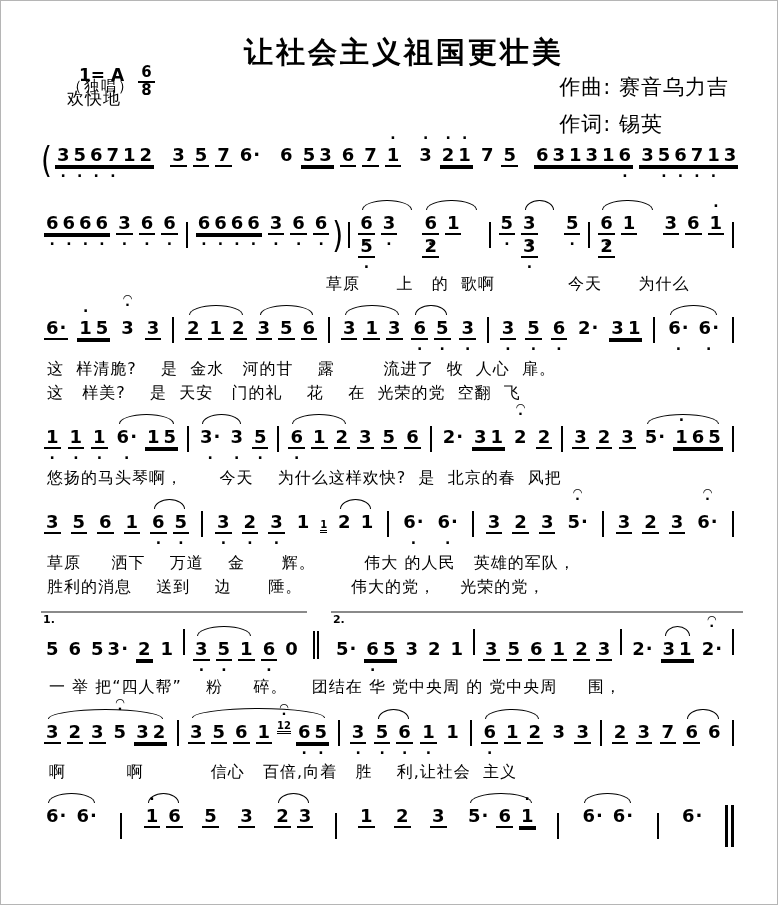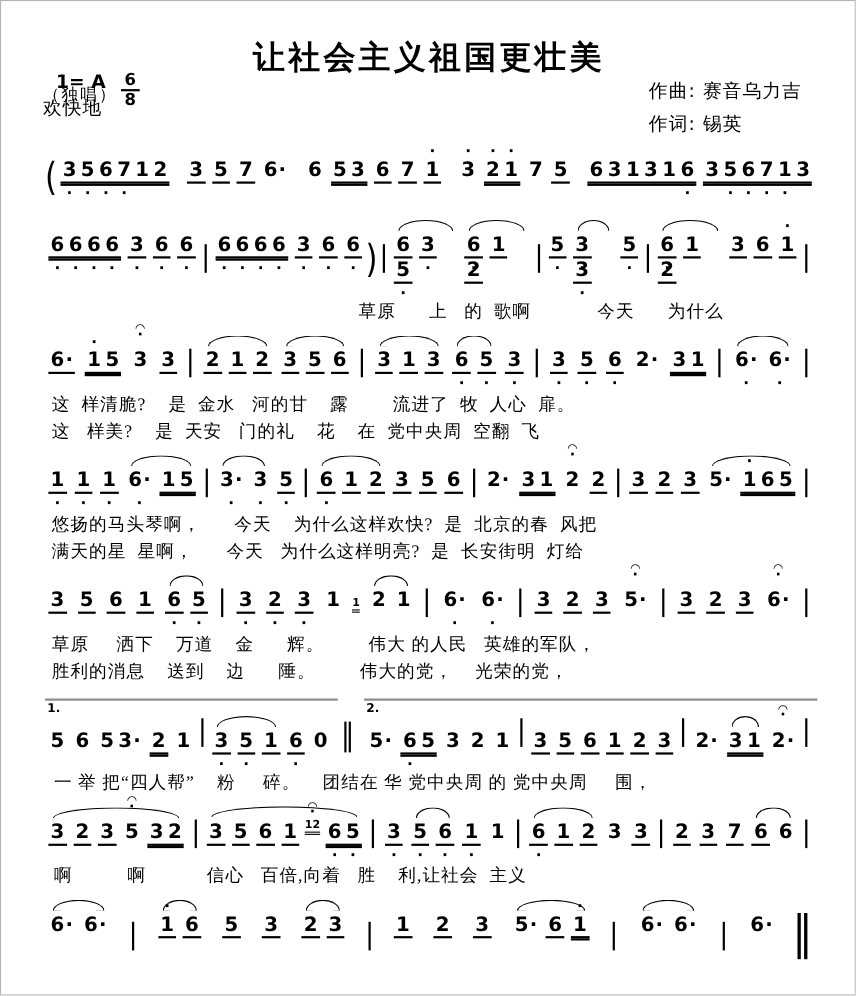--- a/index.html
+++ b/index.html
@@ -3,29 +3,29 @@
 <meta charset="utf-8">
 <style>
   html,body{margin:0;padding:0;background:#e8e8e8;}
   .page{
     width:778px;min-height:905px;margin:0 auto;background:#ffffff;
     border:1px solid #b5b5b5;box-sizing:border-box;
     font-family:"DejaVu Sans","Liberation Sans",sans-serif;color:#000;
     padding:6px 36px 10px 38px;position:relative;overflow:hidden;
   }
   
-  .header{position:relative;height:118px;}
+  .header{position:relative;height:118px;margin-left:28px;}
   .title{text-align:center;font-size:29px;font-weight:bold;letter-spacing:3px;padding-top:26px;}
   .subtitle{text-align:left;font-size:15px;margin-top:4px;letter-spacing:2px;}
   .keybox{position:absolute;left:12px;top:58px;font-size:17px;font-weight:bold;display:flex;}
   .frac{display:inline-block;text-align:center;margin-left:14px;font-size:15px;line-height:1.05;}
   .frac .fn{display:block;border-bottom:2px solid #000;padding:0 3px;}
   .frac .fd{display:block;padding:0 3px;}
   .tempo{position:absolute;left:0px;top:80px;font-size:17px;letter-spacing:1px;}
-  .credits{position:absolute;right:12px;top:62px;font-size:17px;line-height:1.75;letter-spacing:1px;}
+  .credits{position:absolute;right:12px;top:62px;font-size:21px;line-height:1.75;letter-spacing:1px;}
   
   #score{margin-top:4px;}
   .system{margin-bottom:7px;}
   .mline{display:flex;justify-content:space-between;align-items:baseline;
          padding:15px 2px 13px 2px;position:relative;}
   .sys6 .mline{padding-top:24px;}
   .tok{display:inline-block;margin:0 3px;vertical-align:baseline;}
   .digits{display:inline-block;white-space:nowrap;}
   .u1 .digits{border-bottom:2px solid #000;}
   .u2 .digits{position:relative;border-bottom:2px solid #000;}
@@ -45,21 +45,21 @@
   .paren{font-size:28px;font-weight:normal;display:inline-block;transform:scaleY(1.25);align-self:center;}
   .slur{position:relative;display:inline-block;}
   .slur::before{content:"";position:absolute;top:-12px;left:7px;right:7px;height:9px;
        border:1.7px solid #000;border-bottom:none;border-radius:50% 50% 0 0 / 100% 100% 0 0;}
   .grace{position:relative;display:inline-block;font-size:10px;font-weight:bold;vertical-align:9px;margin:0 2px;}
   .grace .gd{border-bottom:3px double #000;}
   .grace .fer{top:-16px;}
   .volta{position:relative;display:inline-block;}
   .volta::before{content:"";position:absolute;top:-18px;left:0;right:-4px;border-top:2px solid #8a8a8a;}
   .vlabel{position:absolute;top:-16px;left:2px;font-size:11px;font-weight:bold;}
-  .lyric{white-space:pre;font-size:16px;line-height:23px;letter-spacing:1px;margin-top:1px;font-family:Liberation Serif, serif;}
+  .lyric{white-space:pre;font-size:16px;line-height:23px;letter-spacing:1px;margin-top:1px;}
   .sys2 .lyric{padding-left:287px;}
   .sys3 .lyric,.sys4 .lyric,.sys5 .lyric{padding-left:8px;}
   .sys6 .lyric,.sys7 .lyric{padding-left:10px;}
 </style>
 </head>
 <body>
 
 <div class="page">
 
   <div class="header">
@@ -154,21 +154,21 @@
           <span class="tok u1"><span class="digits"><span class="cell"><span class="num">3</span><span class="lo">·</span></span></span></span>
           <span class="tok u1"><span class="digits"><span class="cell"><span class="num">5</span><span class="lo">·</span></span></span></span>
           <span class="tok u1"><span class="digits"><span class="cell"><span class="num">6</span><span class="lo">·</span></span></span></span>
           <span class="tok"><span class="digits"><span class="cell"><span class="num">2</span><span class="dotafter">·</span></span></span></span>
           <span class="tok u2"><span class="digits"><span class="cell"><span class="num">3</span></span><span class="cell"><span class="num">1</span></span></span></span>
           <span class="bar"></span>
           <span class="slur"><span class="tok"><span class="digits"><span class="cell"><span class="num">6</span><span class="lo">·</span><span class="dotafter">·</span></span></span></span><span class="tok"><span class="digits"><span class="cell"><span class="num">6</span><span class="lo">·</span><span class="dotafter">·</span></span></span></span></span>
           <span class="bar"></span>
         </div>
         <div class="lyric">这  样清脆?    是  金水   河的甘    露        流进了  牧  人心  扉。</div>
-        <div class="lyric">这   样美?    是  天安   门的礼    花    在  党中央周  空翻  飞</div>
+        <div class="lyric">这   样美?    是  天安   门的礼    花    在  光荣的党  空翻  飞</div>
       </div>
       <div class="system sys4">
         <div class="mline">
           <span class="tok u1"><span class="digits"><span class="cell"><span class="num">1</span><span class="lo">·</span></span></span></span>
           <span class="tok u1"><span class="digits"><span class="cell"><span class="num">1</span><span class="lo">·</span></span></span></span>
           <span class="tok u1"><span class="digits"><span class="cell"><span class="num">1</span><span class="lo">·</span></span></span></span>
           <span class="slur"><span class="tok"><span class="digits"><span class="cell"><span class="num">6</span><span class="lo">·</span><span class="dotafter">·</span></span></span></span><span class="tok u2"><span class="digits"><span class="cell"><span class="num">1</span></span><span class="cell"><span class="num">5</span></span></span></span></span>
           <span class="bar"></span>
           <span class="slur"><span class="tok"><span class="digits"><span class="cell"><span class="num">3</span><span class="lo">·</span><span class="dotafter">·</span></span></span></span><span class="tok"><span class="digits"><span class="cell"><span class="num">3</span><span class="lo">·</span></span></span></span></span>
           <span class="tok u1"><span class="digits"><span class="cell"><span class="num">5</span><span class="lo">·</span></span></span></span>
@@ -186,21 +186,20 @@
                 </span></span></span></span>
           <span class="tok u1"><span class="digits"><span class="cell"><span class="num">2</span></span></span></span>
           <span class="bar"></span>
           <span class="tok u1"><span class="digits"><span class="cell"><span class="num">3</span></span></span></span>
           <span class="tok u1"><span class="digits"><span class="cell"><span class="num">2</span></span></span></span>
           <span class="tok u1"><span class="digits"><span class="cell"><span class="num">3</span></span></span></span>
           <span class="slur"><span class="tok"><span class="digits"><span class="cell"><span class="num">5</span><span class="dotafter">·</span></span></span></span><span class="tok u2"><span class="digits"><span class="cell"><span class="num">1</span><span class="hi">·</span></span><span class="cell"><span class="num">6</span></span><span class="cell"><span class="num">5</span></span></span></span></span>
           <span class="bar"></span>
         </div>
         <div class="lyric">悠扬的马头琴啊，      今天    为什么这样欢快?  是  北京的春  风把</div>
-        <div class="lyric">满天的星  星啊，      今天   为什么这样明亮?  是  长安街明  灯给</div>
       </div>
       <div class="system sys5">
         <div class="mline">
           <span class="tok u1"><span class="digits"><span class="cell"><span class="num">3</span></span></span></span>
           <span class="tok u1"><span class="digits"><span class="cell"><span class="num">5</span></span></span></span>
           <span class="tok u1"><span class="digits"><span class="cell"><span class="num">6</span></span></span></span>
           <span class="tok u1"><span class="digits"><span class="cell"><span class="num">1</span></span></span></span>
           <span class="slur"><span class="tok u1"><span class="digits"><span class="cell"><span class="num">6</span><span class="lo">·</span></span></span></span><span class="tok u1"><span class="digits"><span class="cell"><span class="num">5</span><span class="lo">·</span></span></span></span></span>
           <span class="bar"></span>
           <span class="tok u1"><span class="digits"><span class="cell"><span class="num">3</span><span class="lo">·</span></span></span></span>

